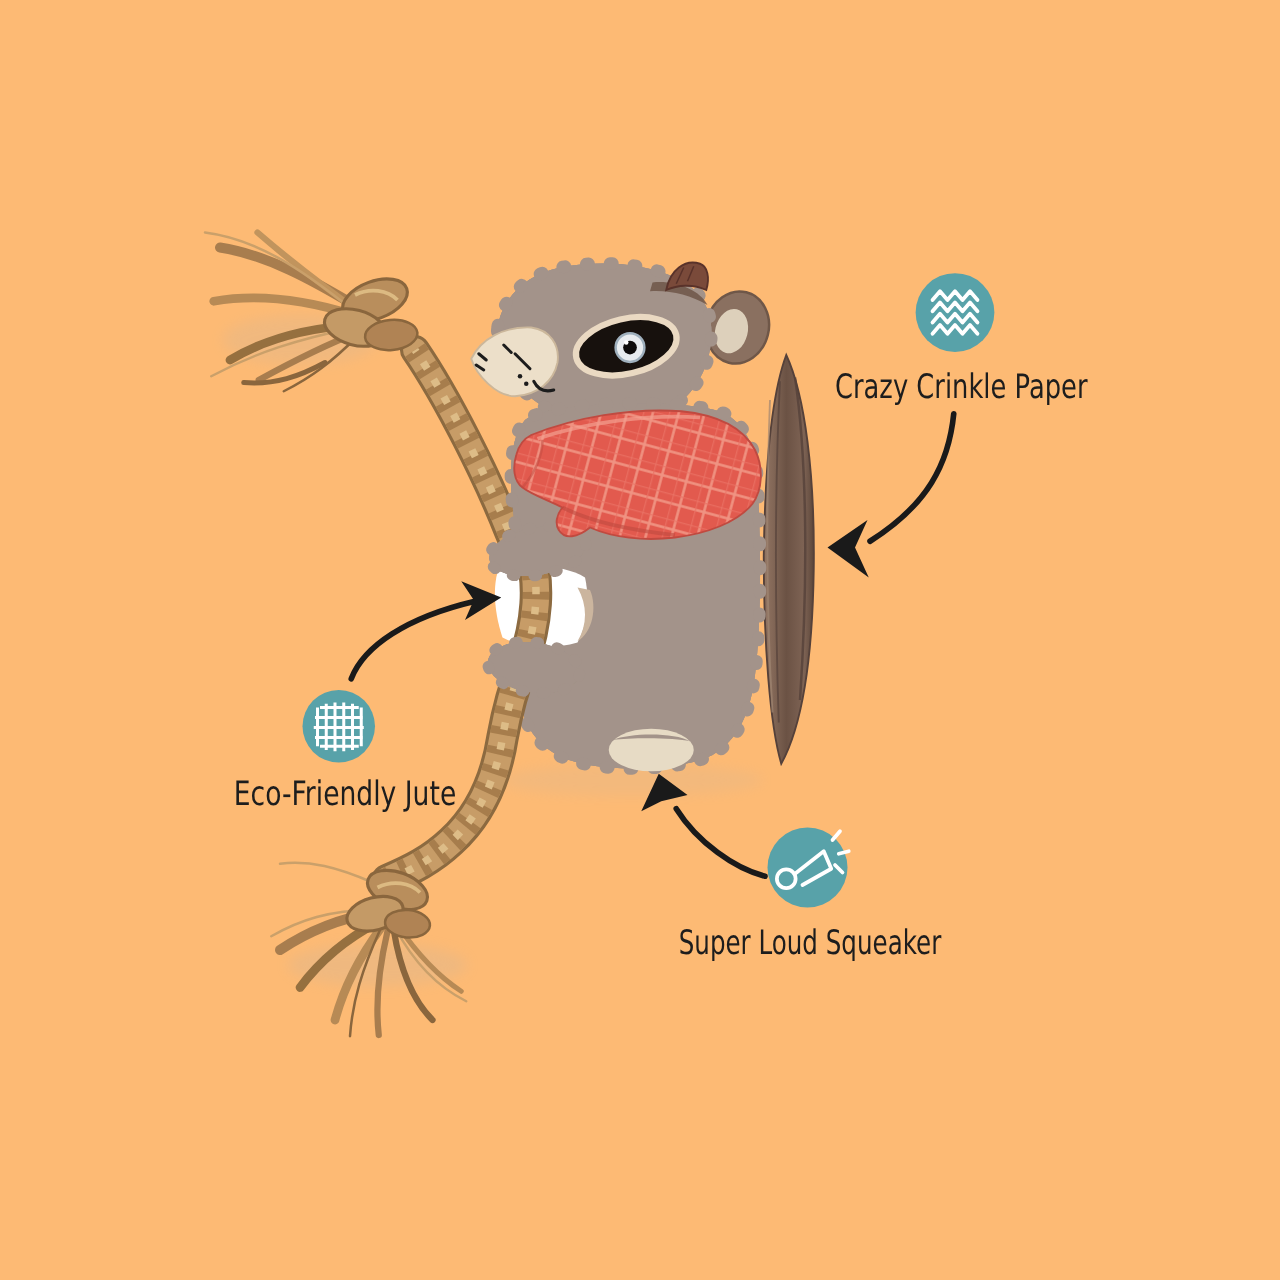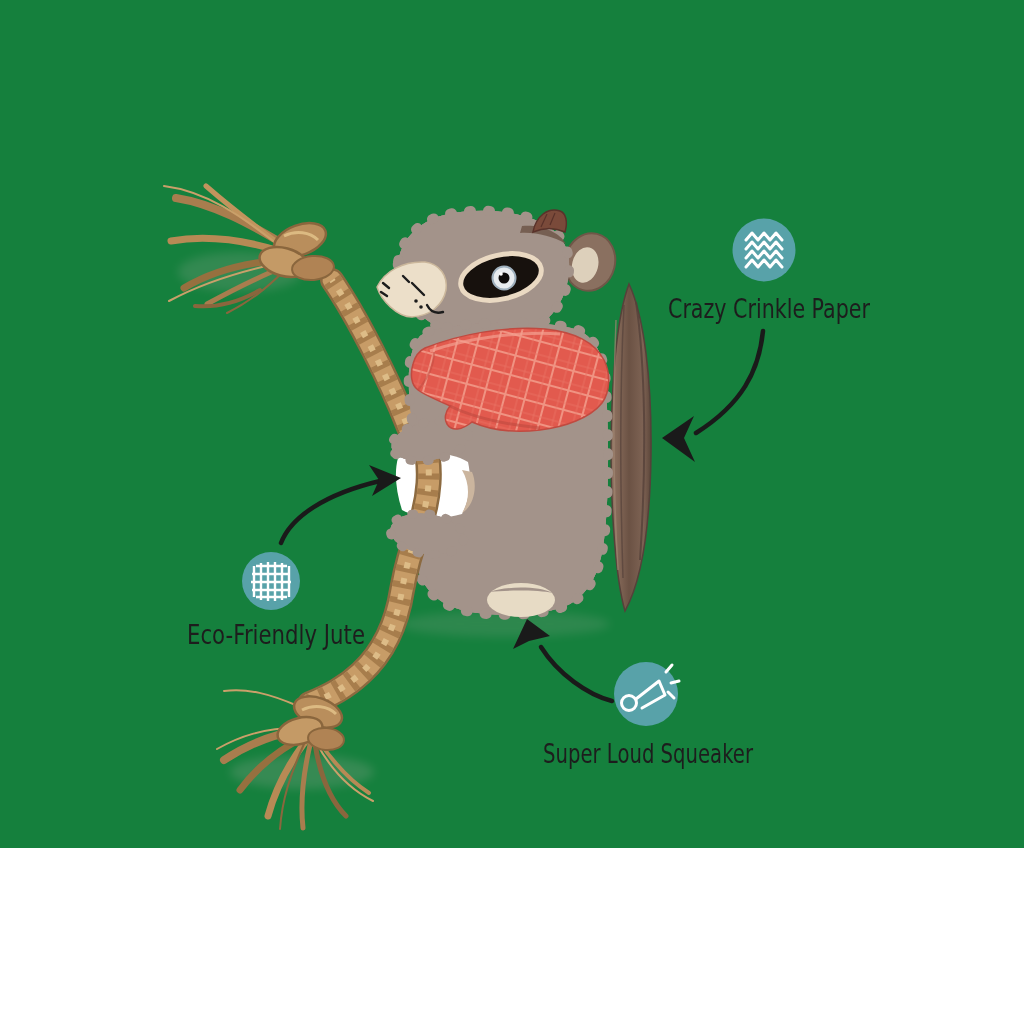--- a/index.html
+++ b/index.html
@@ -1,16 +1,16 @@
 <!DOCTYPE html>
 <html><head>
 <meta charset="utf-8">
 <style>
   html,body{margin:0;padding:0;background:#ffffff;}
-  .canvas{position:relative;width:1024px;height:848px;background:#15803d;overflow:hidden;
+  .canvas{position:relative;width:1024px;height:1024px;background:#fdba74;overflow:hidden;
           font-family:"DejaVu Sans","Liberation Sans",sans-serif;}
   svg{position:absolute;left:0;top:0;}
   text.callout-label{font-family:"DejaVu Sans","Liberation Sans",sans-serif;
                      font-size:27px;font-weight:400;}
 </style>
 </head>
 <body>
 
 <div class="canvas">
 <svg width="1024" height="1024" viewBox="0 0 1024 1024">

